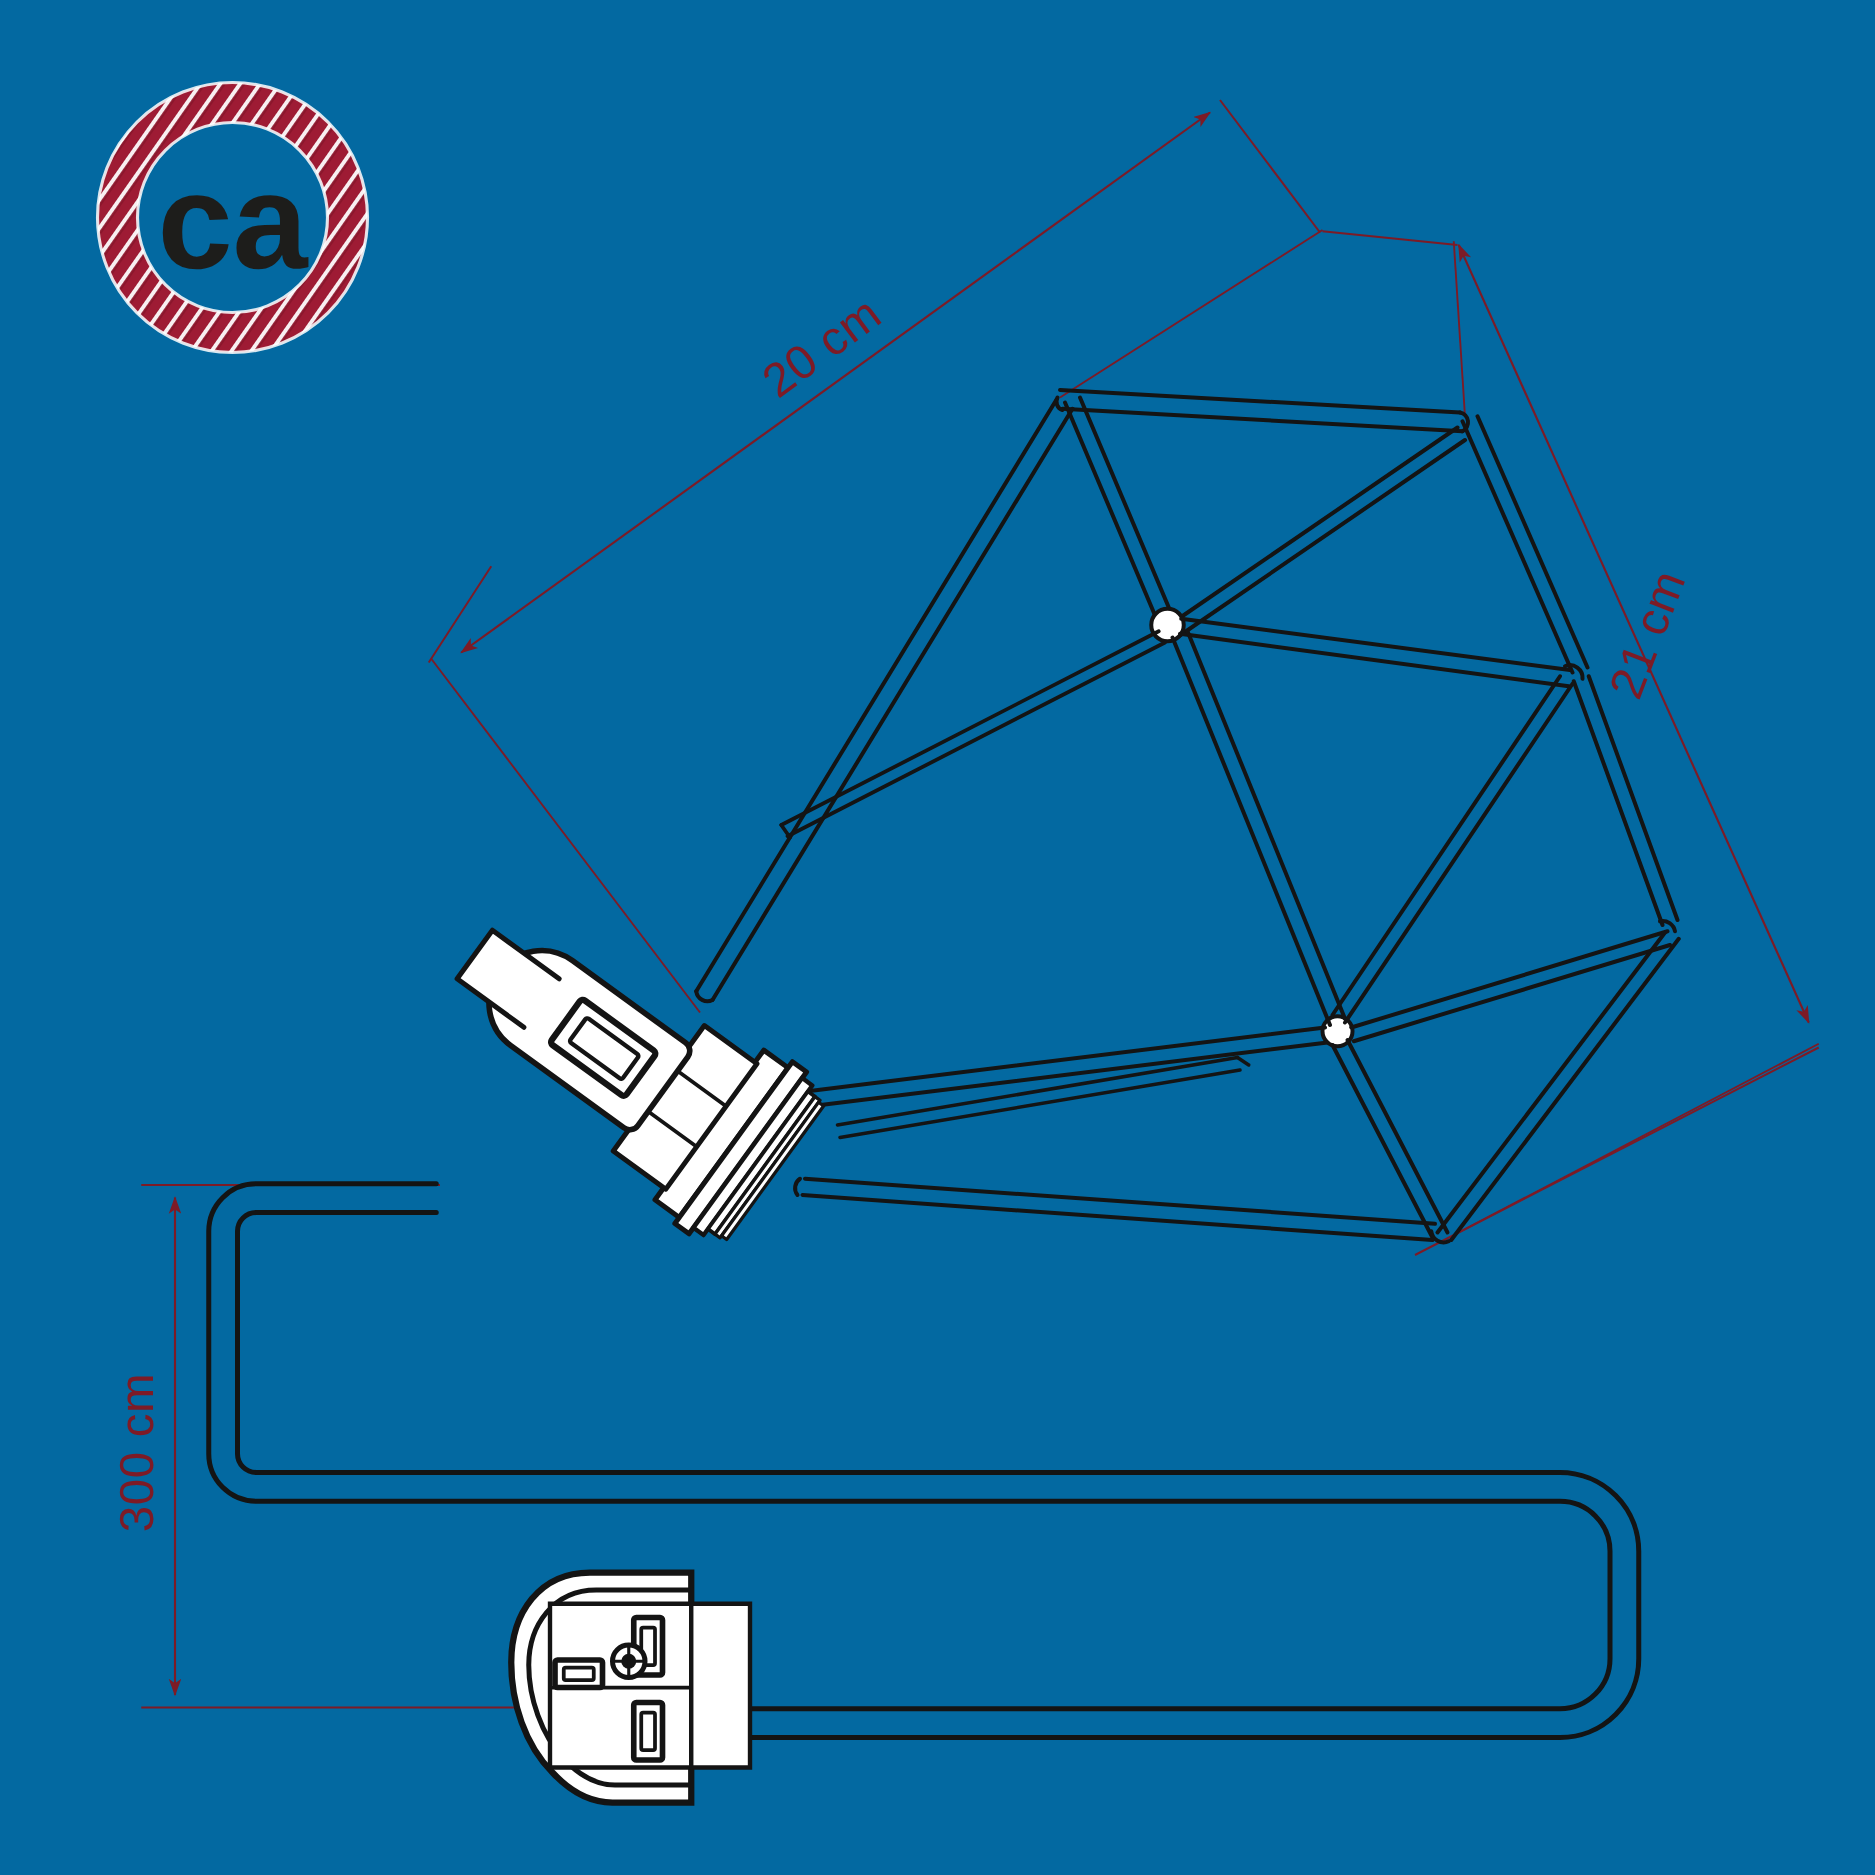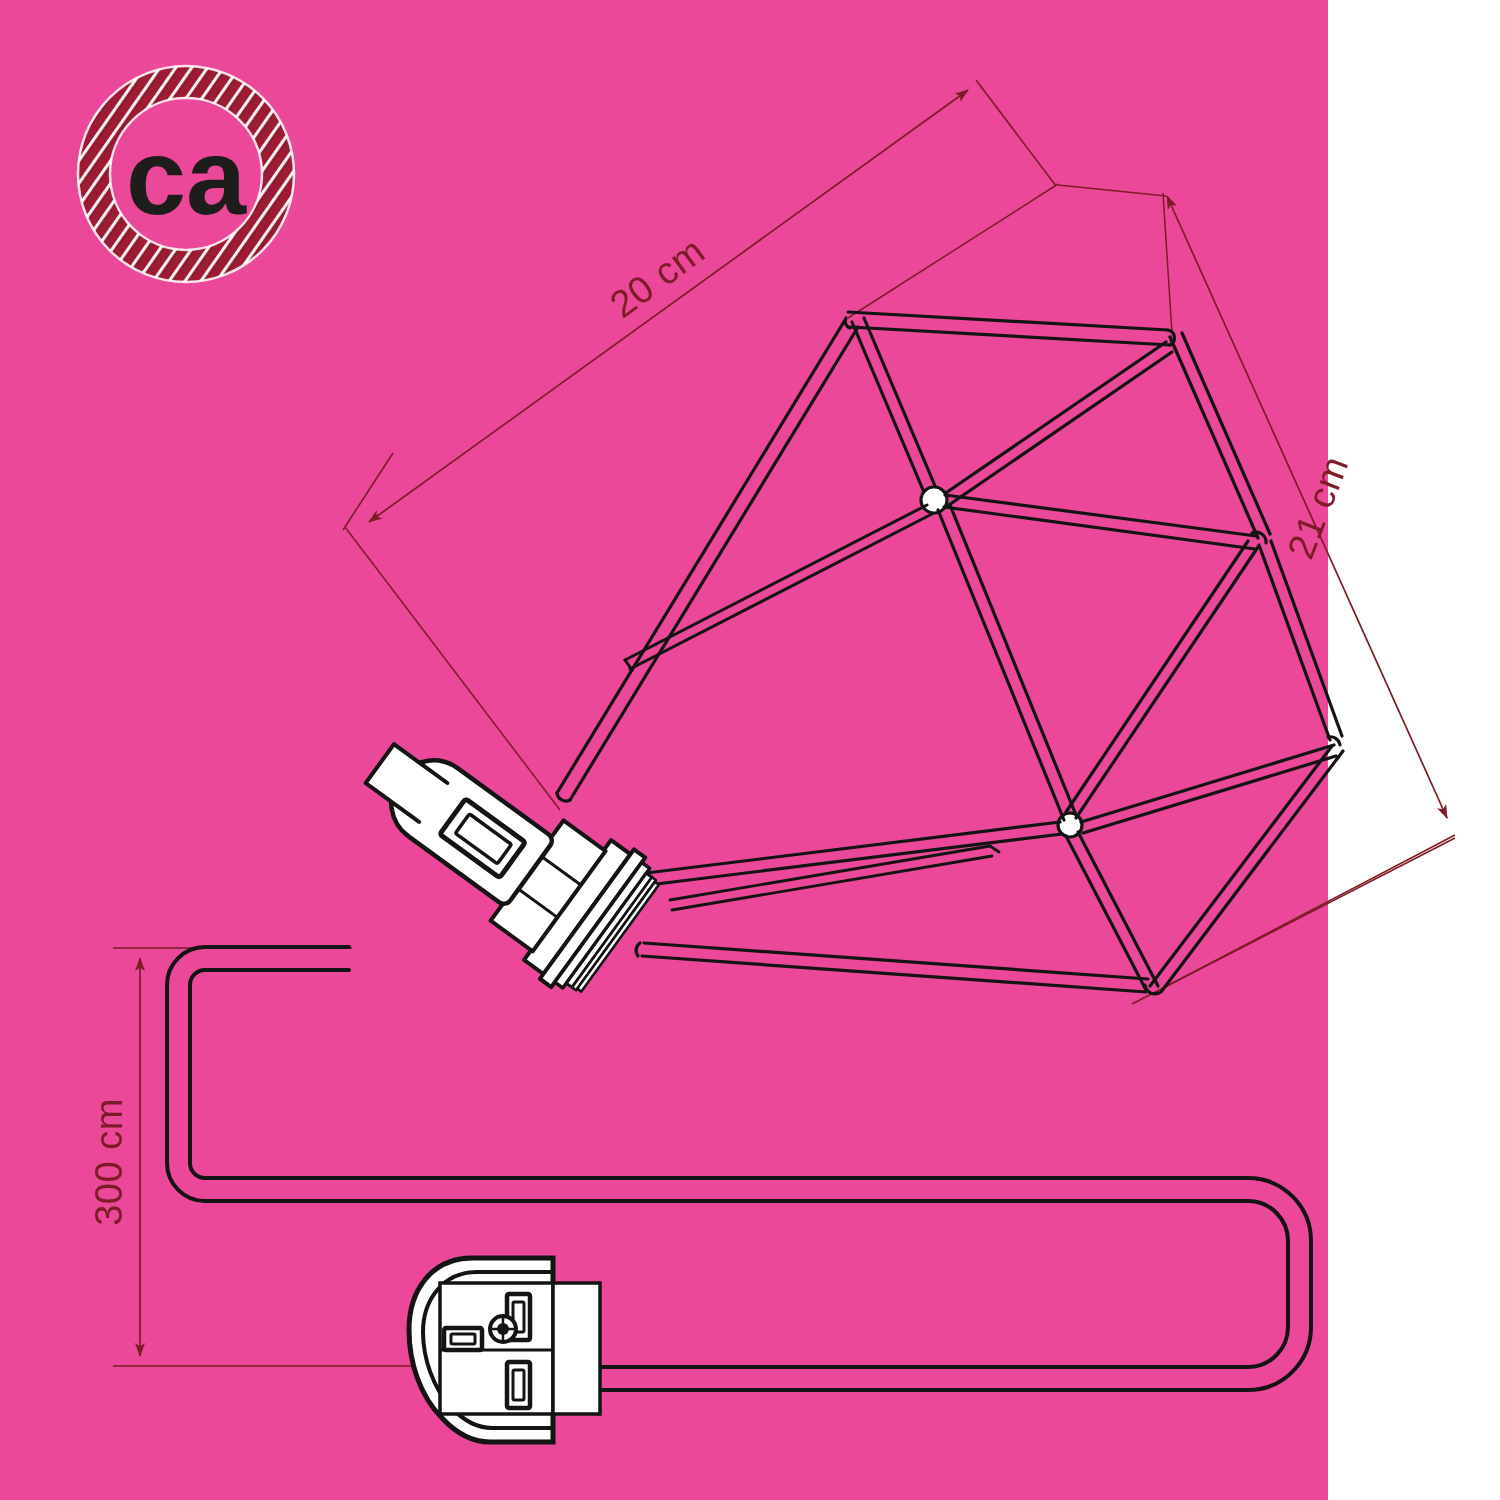--- a/index.html
+++ b/index.html
@@ -9,23 +9,23 @@
     background: #ffffff;
   }
   body {
     width: 1500px;
     height: 1500px;
     overflow: hidden;
     font-family: "Liberation Sans", sans-serif;
   }
   #stage {
     position: relative;
-    width: 1328px;
+    width: 1500px;
     height: 1500px;
-    background: #ec4899;
+    background: #0369a1;
     text-decoration: underline;
   }
   #drawing {
     position: absolute;
     left: 0;
     top: 0;
     width: 1500px;
     height: 1500px;
   }
   .dim-label {

